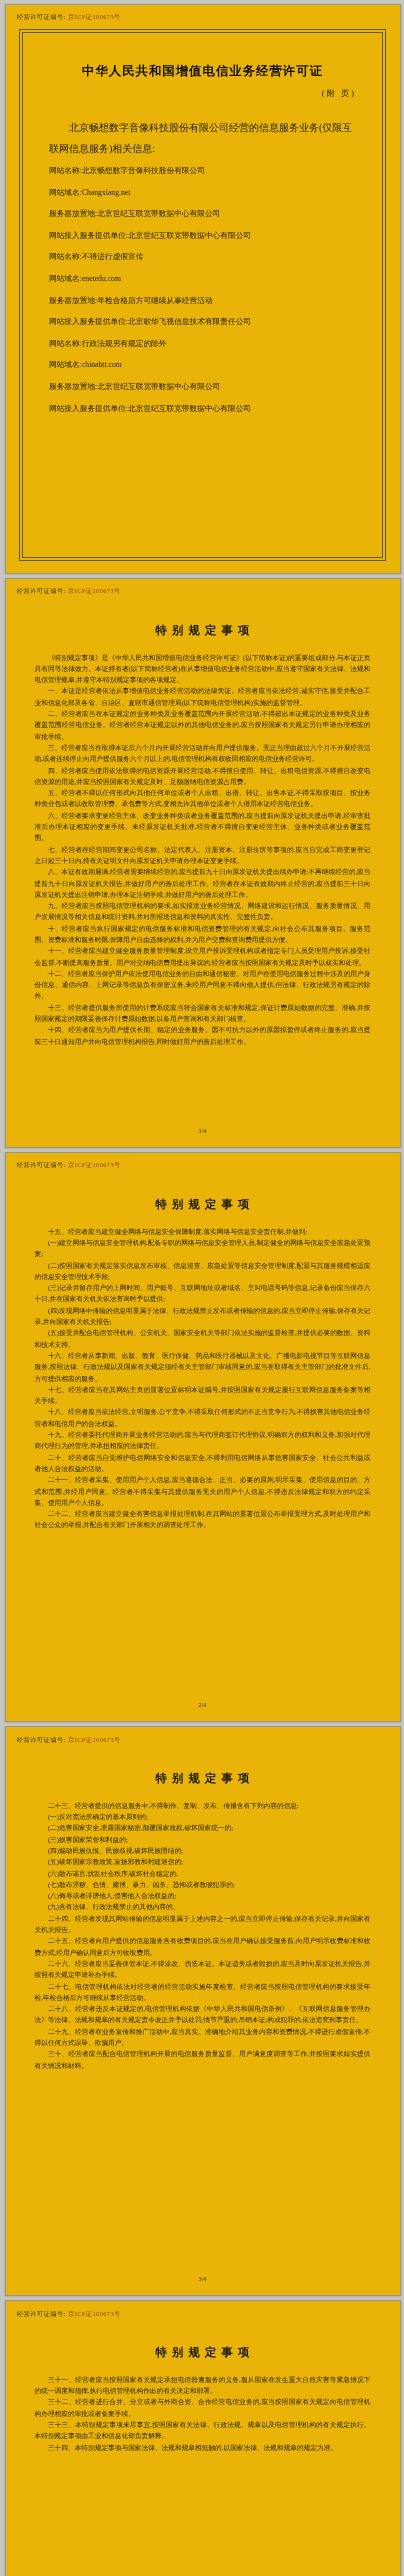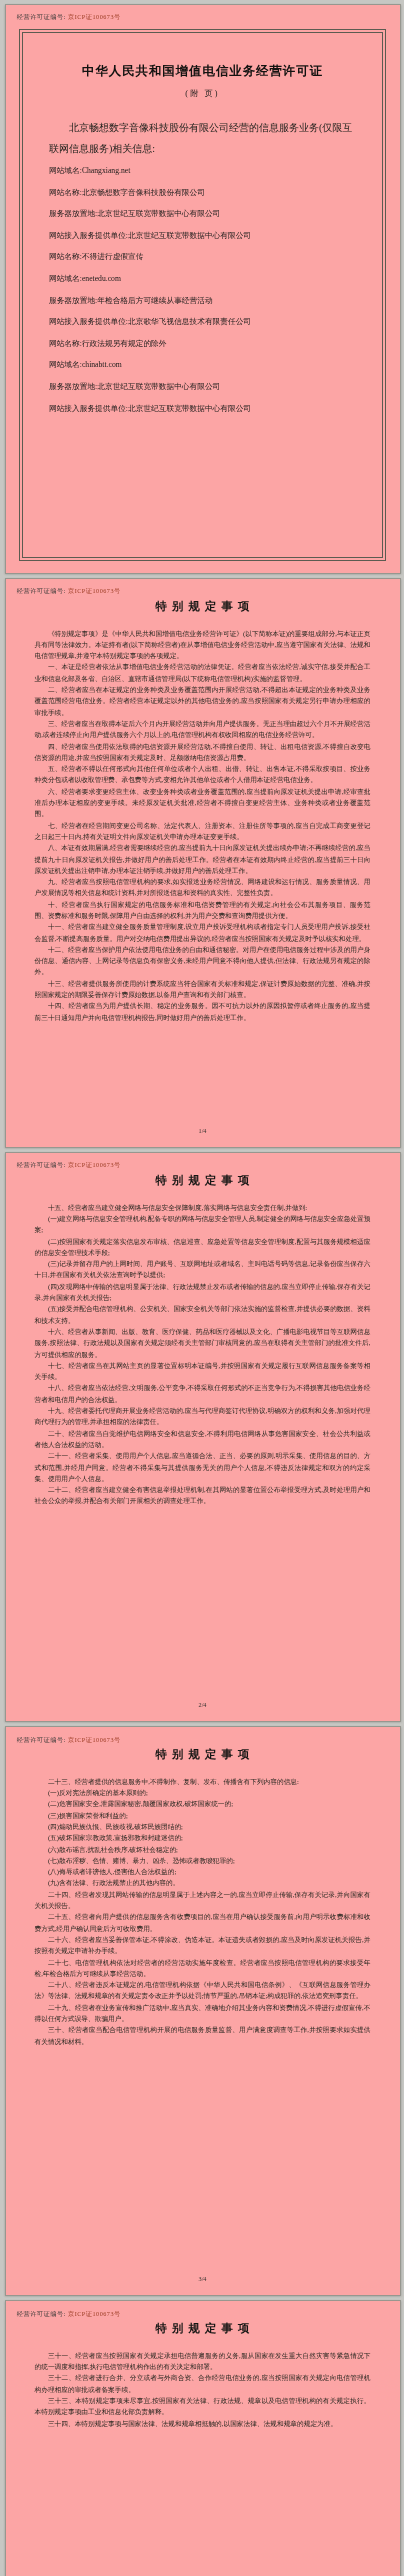--- a/index.html
+++ b/index.html
@@ -5,21 +5,21 @@
   html, body { margin:0; padding:0; }
   body {
     width:405px;
     background:#c6c7c3;
     font-family:"Liberation Serif","DejaVu Serif",serif;
     color:#24241f;
   }
   .page {
     width:396px; height:570px;
     margin:4.1px auto;
-    background:#fca5a5;
+    background:#eab308;
     border:0.5px solid #97978f;
     box-shadow:0 0.5px 2.1px rgba(0,0,0,.25);
     position:relative;
     box-sizing:border-box;
     overflow:hidden;
   }
   .doc-header {
     position:absolute; top:8.2px; left:11.3px;
     font-size:6.2px; color:#3a3a38; letter-spacing:0.5px;
     white-space:nowrap;
@@ -32,29 +32,29 @@
     border:1px solid #5c5b51; padding:2.1px;
   }
   .cert-inner {
     border:0.5px solid #5c5b51; height:100%; box-sizing:border-box;
     padding:30px 26px 0;
   }
   .cert-title {
     margin:0; text-align:center; font-size:12.4px; letter-spacing:1px;
     color:#121210; font-weight:bold;
   }
-  .cert-sub { text-align:center; font-size:8.2px; margin-top:8.2px; letter-spacing:2.1px; color:#1c1c1a; }
+  .cert-sub { text-align:right; font-size:8.2px; margin-top:8.2px; letter-spacing:2.1px; color:#1c1c1a; }
   .cert-intro { margin:17.5px 0 0; font-size:10px; line-height:21.6px; text-indent:2em; }
   .cert-line { margin:0; font-size:7.7px; line-height:21.6px; }
   .cert-line .entry-label { color:#1c1c1a; }
   .cert-line .entry-value { color:#1c1c1a; }
 
   
   .prov-title {
-    margin:0; padding-top:20px; text-align:center;
+    margin:0; padding-top:44px; text-align:center;
     font-size:11.3px; letter-spacing:5.2px; text-indent:5.2px;
     font-weight:bold; color:#161614;
   }
   .prov-body { margin:13.4px 29px 0; text-align:justify; }
   .prov-para { margin:0; font-size:6.7px; line-height:11.3px; text-indent:2em; color:#26261f; }
   .page-num {
     position:absolute; bottom:13.4px; left:0; right:0;
     text-align:center; font-size:6.2px; color:#33332f;
   }
 </style>
@@ -65,23 +65,23 @@
   <div class="doc-header">
     <span>经营许可证编号:</span><span class="lic-no">京ICP证100673号</span>
   </div>
   <div class="cert-frame">
     <div class="cert-inner">
       <h1 class="cert-title">中华人民共和国增值电信业务经营许可证</h1>
       <div class="cert-sub">(附  页)</div>
       <p class="cert-intro">北京畅想数字音像科技股份有限公司经营的信息服务业务(仅限互联网信息服务)相关信息:</p>
       <div class="cert-entries">
 
+          <p class="cert-line"><span class="entry-label">网站名称:</span><span class="entry-value">北京畅想数字音像科技股份有限公司</span></p>
+
           <p class="cert-line"><span class="entry-label">网站域名:</span><span class="entry-value">Changxiang.net</span></p>
-
-          <p class="cert-line"><span class="entry-label">网站名称:</span><span class="entry-value">北京畅想数字音像科技股份有限公司</span></p>
 
           <p class="cert-line"><span class="entry-label">服务器放置地:</span><span class="entry-value">北京世纪互联宽带数据中心有限公司</span></p>
 
           <p class="cert-line"><span class="entry-label">网站接入服务提供单位:</span><span class="entry-value">北京世纪互联宽带数据中心有限公司</span></p>
 
           <p class="cert-line"><span class="entry-label">网站名称:</span><span class="entry-value">不得进行虚假宣传</span></p>
 
           <p class="cert-line"><span class="entry-label">网站域名:</span><span class="entry-value">enetedu.com</span></p>
 
           <p class="cert-line"><span class="entry-label">服务器放置地:</span><span class="entry-value">年检合格后方可继续从事经营活动</span></p>

